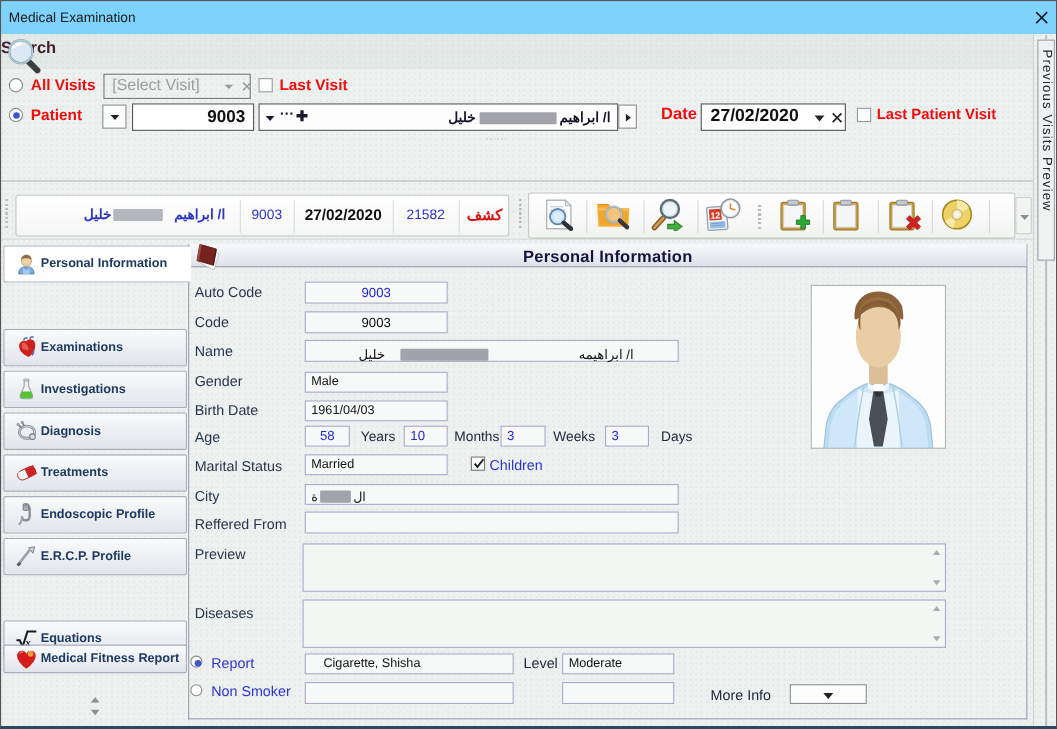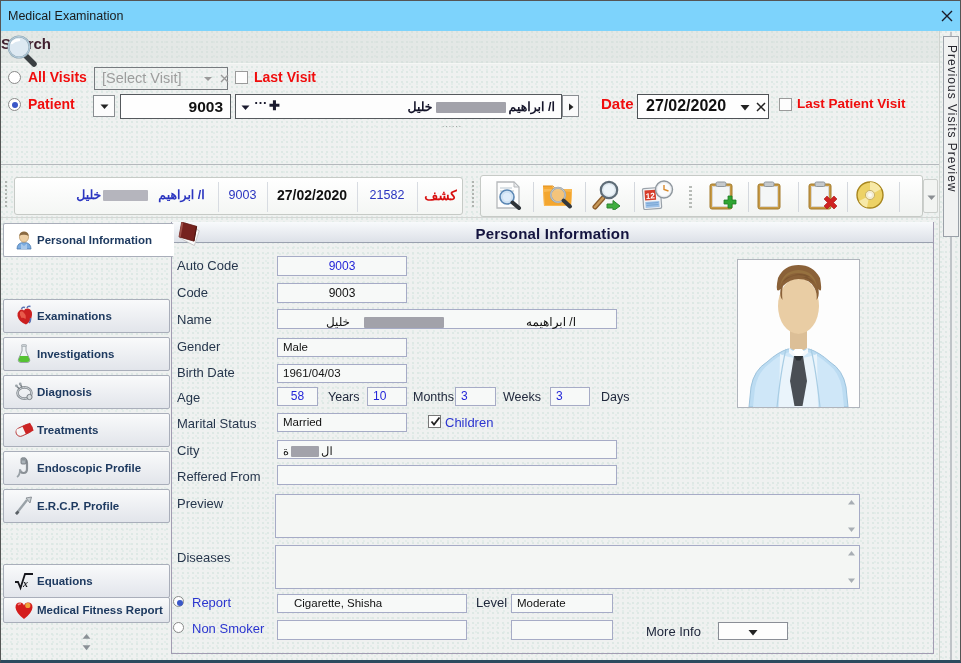--- a/index.html
+++ b/index.html
@@ -275,21 +275,21 @@
     </svg>
       <span class="tx">E.R.C.P. Profile</span>
     </div>
   <div class="sidebar-tab" style="top:346px;">
       <svg class="ic" viewBox="0 0 22 22">
       <path d="M2 12 L5 12 L7.5 18 L12 4 L20 4" stroke="#16161c" stroke-width="1.8" fill="none"></path>
       <text x="10" y="17" font-size="10" font-style="italic" font-weight="bold" fill="#16161c" font-family="Liberation Serif">x</text>
     </svg>
       <span class="tx">Equations</span>
     </div>
-  <div class="sidebar-tab" style="top:379px;height:26px;">
+  <div class="sidebar-tab" style="top:368px;height:26px;">
       <svg class="ic" viewBox="0 0 22 22">
       <path d="M11 20 Q3 14 2.5 8.5 Q2.5 3.5 7 3.5 Q10 3.5 11 6.5 Q12 3.5 15 3.5 Q19.5 3.5 19.5 8.5 Q19 14 11 20 Z" fill="#d41c1c"></path>
       <circle cx="14.8" cy="6.4" r="2.6" fill="#f0a03a"></circle>
       <path d="M5 6 Q6 4.6 8 4.8" stroke="#f08a8a" stroke-width="1.3" fill="none"></path>
     </svg>
       <span class="tx">Medical Fitness Report</span>
     </div>
   <svg class="abs" style="left:80px;top:415px;width:11px;height:7px;" viewBox="0 0 11 8">
       <path d="M5.5 1 L10 6.5 L1 6.5 Z" fill="#8a9096"></path>
     </svg>

